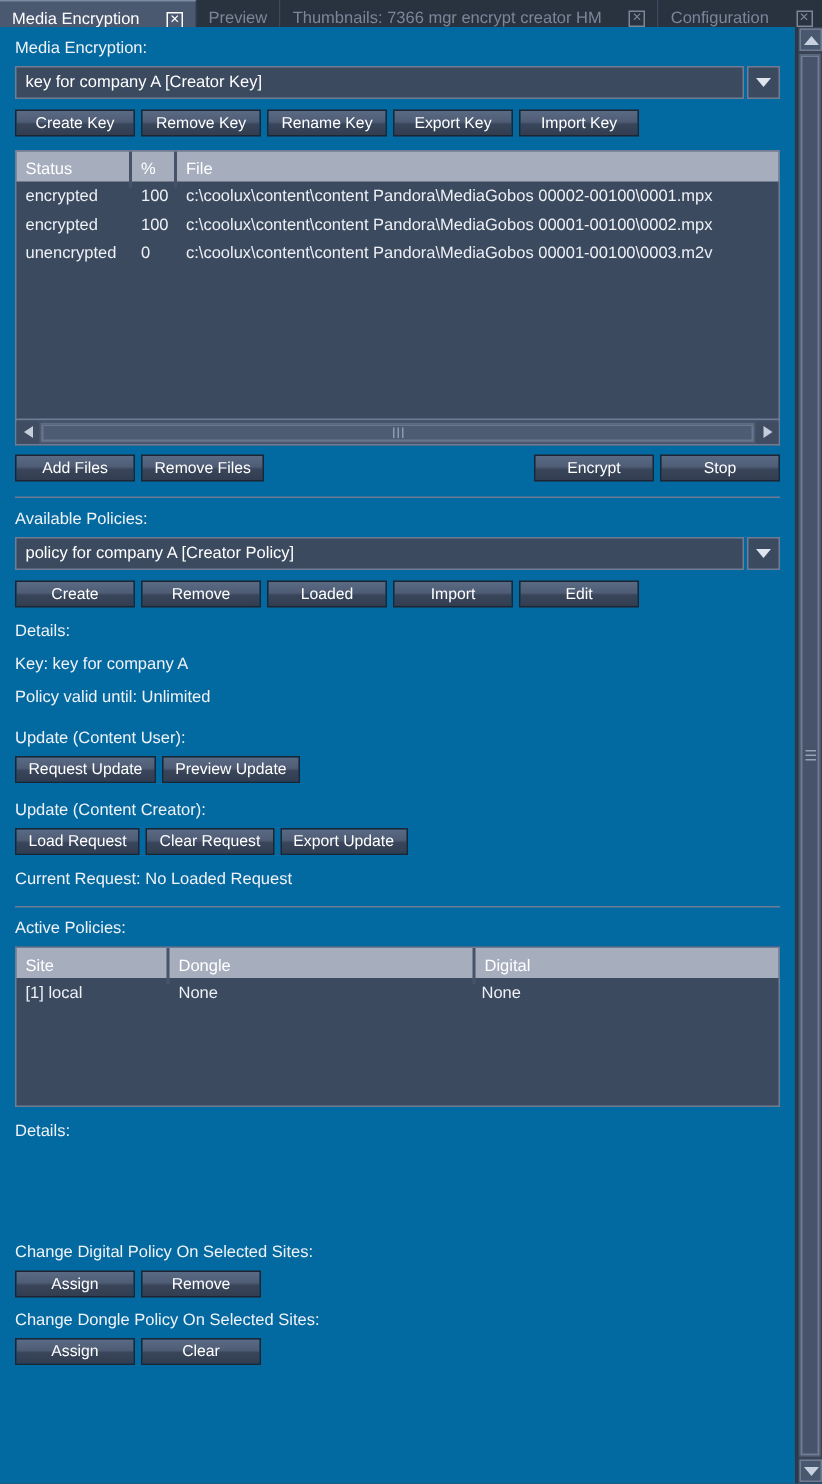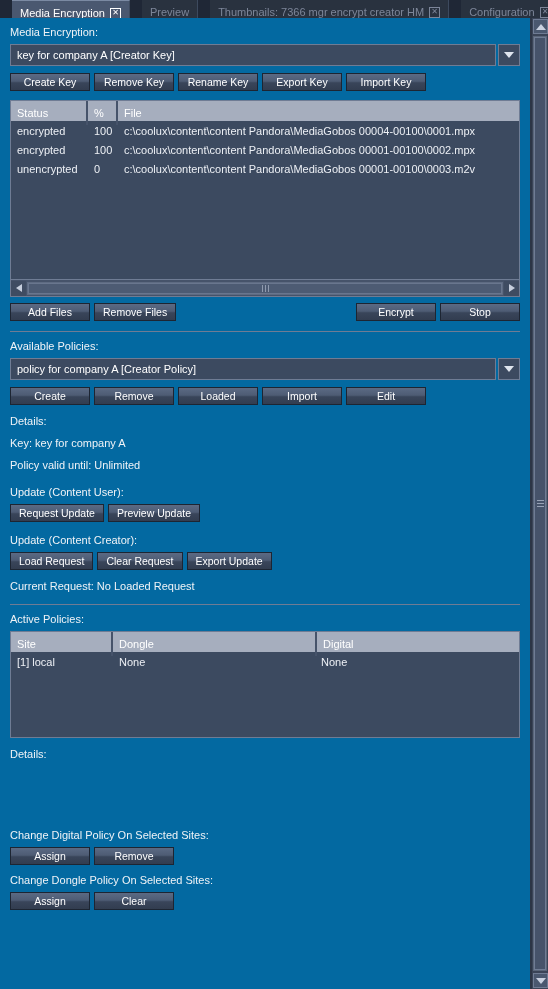--- a/index.html
+++ b/index.html
@@ -7,22 +7,22 @@
     width:548px;height:989px;overflow:hidden;
     background:#424f63;
     font-family:"Liberation Sans","DejaVu Sans",sans-serif;
     font-size:11px;color:#e8ecf2;
     -webkit-font-smoothing:none;
   }
   .app{position:relative;width:548px;height:989px;box-sizing:border-box;background:#46536a;}
 
   
   .tabbar{position:absolute;left:0;top:0;width:548px;height:18px;background:#1f2736;display:flex;align-items:stretch;}
-  .tab{display:flex;align-items:center;gap:5px;padding:12px 8px;border-right:1px solid #3d4a5e;
-       font-size:11px;color:#7d8699;background:#29323f;white-space:nowrap;cursor:pointer;margin-left:12px;}
+  .tab{display:flex;align-items:center;gap:18px;padding:12px 8px;border-right:1px solid #3d4a5e;
+       font-size:11px;color:#7d8699;background:#29323f;white-space:nowrap;cursor:pointer;}
   .tab.active{background:#4a5870;color:#ffffff;border-top:1px solid #7b8aa3;}
   .tab .x{display:inline-block;width:9px;height:9px;line-height:8px;text-align:center;font-size:8px;
           border:1px solid currentColor;color:inherit;}
   .tab.active .x{color:#fff;}
   .tabnav{margin-left:auto;display:flex;align-items:center;gap:2px;padding:0 2px;background:#1f2736;}
   .navbtn{width:15px;height:15px;background:#3b4659;border:1px solid #6b7891;display:flex;align-items:center;justify-content:center;cursor:pointer;}
   .navbtn .tri{width:0;height:0;border-top:4px solid transparent;border-bottom:4px solid transparent;}
   .navbtn.left .tri{border-right:6px solid #e4e9f0;}
   .navbtn.right .tri{border-left:6px solid #e4e9f0;}
 
@@ -156,21 +156,21 @@
       <div class="listwrap" style="height:180px;">
         <div class="thead">
           <div class="th c-status">Status</div>
           <div class="th c-pct">%</div>
           <div class="th c-file">File</div>
         </div>
         <div class="tbody">
           <div class="trow">
             <div class="td c-status">encrypted</div>
             <div class="td c-pct">100</div>
-            <div class="td c-file">c:\coolux\content\content Pandora\MediaGobos 00004-00100\0001.mpx</div>
+            <div class="td c-file">c:\coolux\content\content Pandora\MediaGobos 00002-00100\0001.mpx</div>
           </div>
           <div class="trow">
             <div class="td c-status">encrypted</div>
             <div class="td c-pct">100</div>
             <div class="td c-file">c:\coolux\content\content Pandora\MediaGobos 00001-00100\0002.mpx</div>
           </div>
           <div class="trow">
             <div class="td c-status">unencrypted</div>
             <div class="td c-pct">0</div>
             <div class="td c-file">c:\coolux\content\content Pandora\MediaGobos 00001-00100\0003.m2v</div>

